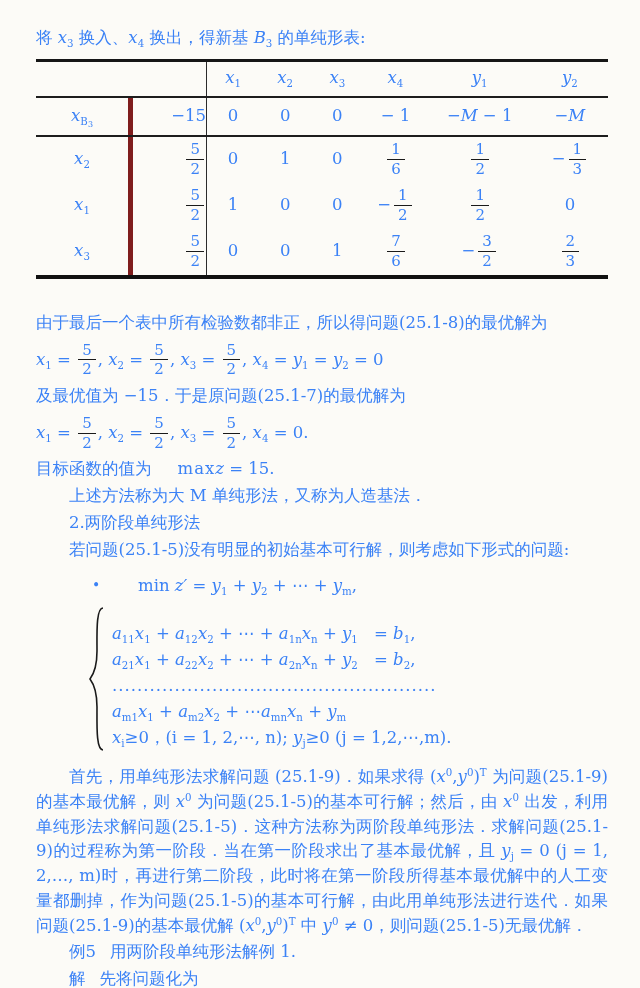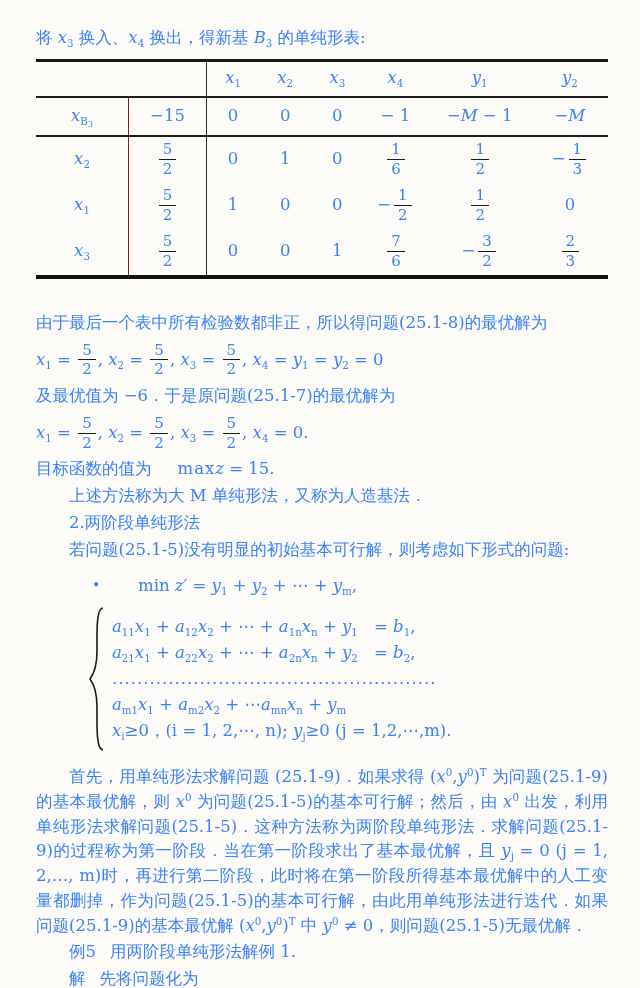--- a/index.html
+++ b/index.html
@@ -27,31 +27,31 @@
   .sg{margin-right:1px;}
   
   .tbl{margin:8px 0 32px;border-top:3px solid #161616;border-bottom:4px solid #111;}
   .tr{display:flex;align-items:center;}
   .thead{height:34px;border-bottom:2px solid #1d1d1d;}
   .objr{height:37px;border-bottom:2px solid #1d1d1d;}
   .br{height:46px;}
   .c{box-sizing:border-box;}
   .lab{width:92px;text-align:center;}
   .val{width:78px;text-align:center;align-self:stretch;display:flex;align-items:center;justify-content:center;}
-  .objr .val,.br .val{border-left:1px solid #7f1d1d;}
+  .objr .val,.br .val{border-left:5px solid #7f1d1d;justify-content:flex-end;}
   .coef{flex:1;display:flex;align-items:center;align-self:stretch;border-left:1px solid #2b2b2b;}
   .cc{text-align:center;box-sizing:border-box;}
   .w1{width:13%;}.w2{width:13%;}.w3{width:13%;}.w4{width:16%;}.w5{width:26%;}.w6{width:19%;}
   
   .eq{margin:6px 0;}
   .center{text-align:left;}
   .minline{margin:12px 0 6px 56px;position:relative;}
   .bullet{position:absolute;left:0;top:1px;font-size:14px;}
   .mmin{margin-left:46px;}
-  .system{display:flex;margin:4px 0 12px 52px;align-items:center;}
+  .system{display:flex;margin:4px 0 12px 52px;align-items:flex-end;}
   .brace{width:20px;display:flex;align-items:center;}
   .sys-rows{width:392px;display:flex;flex-direction:column;justify-content:space-between;padding:2px 0 2px 4px;}
   .sys-row{display:flex;line-height:26px;white-space:nowrap;}
   .expr{width:262px;overflow:hidden;}
   .rhs{width:120px;overflow:hidden;}
   .full{width:392px;}
   .dots{letter-spacing:1px;}
   .sys-label{flex:1;display:flex;align-items:center;justify-content:center;}
   .final{margin:4px 0 10px 92px;}
   .objv{margin-left:26px;letter-spacing:1px;}
@@ -177,21 +177,21 @@
         <span class="fn">5</span>
         <span class="fd">2</span>
       </span><span>, </span> <i>x</i><sub>2</sub><span> = </span><span class="frac">
         <span class="fn">5</span>
         <span class="fd">2</span>
       </span><span>, </span> <i>x</i><sub>3</sub><span> = </span><span class="frac">
         <span class="fn">5</span>
         <span class="fd">2</span>
       </span><span>, </span> <i>x</i><sub>4</sub><span> = </span><i>y</i><sub>1</sub><span> = </span><i>y</i><sub>2</sub><span> = 0</span></div>
 
-  <p class="line">及最优值为 −6．于是原问题(25.1-7)的最优解为</p>
+  <p class="line">及最优值为 −15．于是原问题(25.1-7)的最优解为</p>
 
   <div class="eq center"><i>x</i><sub>1</sub><span> = </span><span class="frac">
         <span class="fn">5</span>
         <span class="fd">2</span>
       </span><span>, </span> <i>x</i><sub>2</sub><span> = </span><span class="frac">
         <span class="fn">5</span>
         <span class="fd">2</span>
       </span><span>, </span> <i>x</i><sub>3</sub><span> = </span><span class="frac">
         <span class="fn">5</span>
         <span class="fd">2</span>

